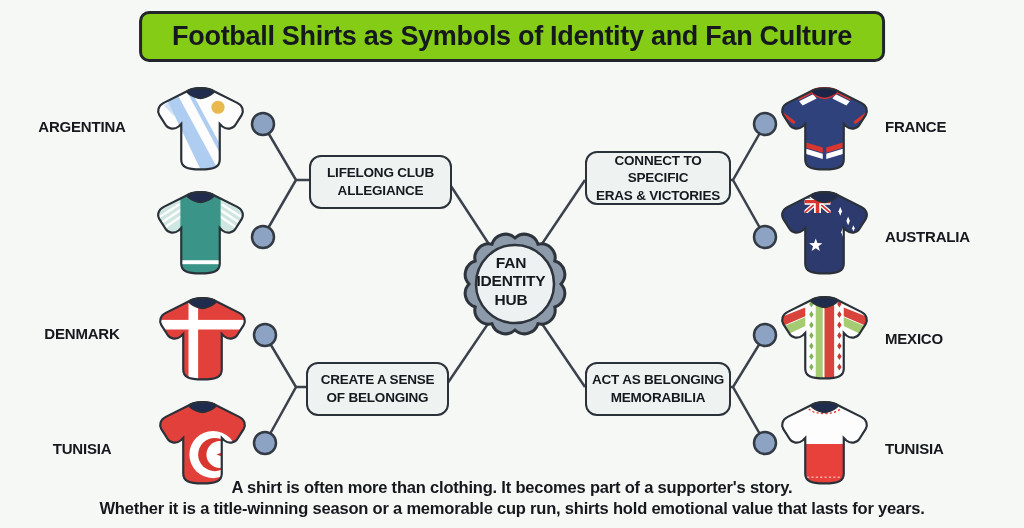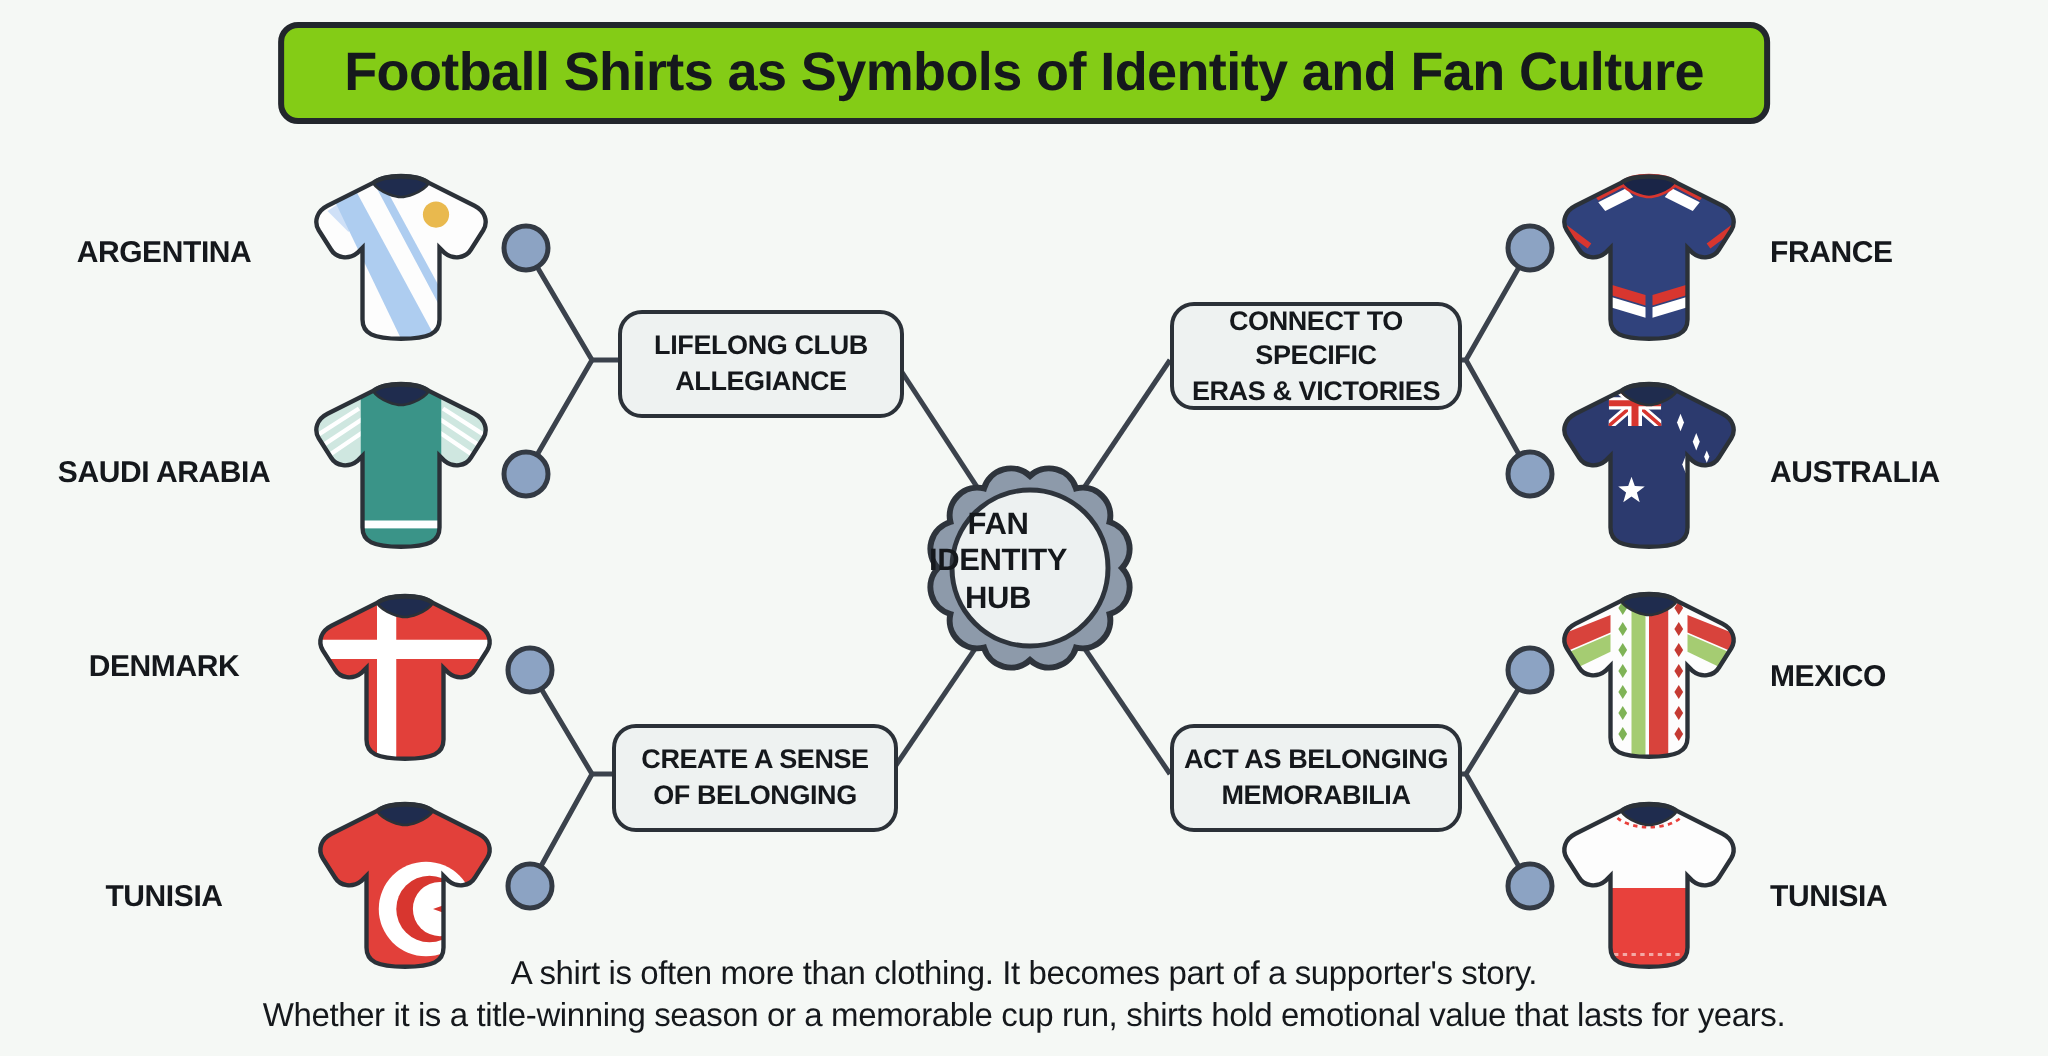--- a/index.html
+++ b/index.html
@@ -20,34 +20,34 @@
     padding:7px 30px;font-size:27px;font-weight:bold;white-space:nowrap;
     letter-spacing:-0.3px;z-index:3;
   }
   .node{
     position:absolute;z-index:3;display:flex;align-items:center;justify-content:center;
     background:var(--box-bg);border:2.5px solid var(--box-border);border-radius:12px;
     font-weight:bold;font-size:13.5px;text-align:center;line-height:1.3;
     white-space:pre-line;letter-spacing:-0.2px;
   }
   .hub-label{
-    position:absolute;left:444px;top:254px;width:110px;z-index:3;
+    position:absolute;left:456px;top:254px;width:110px;z-index:3;
     text-align:center;font-weight:bold;font-size:15.5px;line-height:1.18;
     white-space:pre-line;letter-spacing:-0.2px;
   }
   .shirt{position:absolute;z-index:2;}
   .country{
     position:absolute;z-index:3;font-weight:bold;font-size:15px;letter-spacing:-0.2px;
     white-space:nowrap;
   }
   .country.left{left:18px;width:128px;text-align:center;}
   .country.right{left:885px;width:130px;text-align:left;}
   .footer{
     position:absolute;left:0;width:1024px;text-align:center;z-index:3;
-    font-weight:normal;font-size:16.5px;letter-spacing:-0.2px;
+    font-weight:bold;font-size:16.5px;letter-spacing:-0.2px;
   }
 </style>
 </head>
 <body>
 
 <svg width="0" height="0" style="position:absolute">
   <defs>
     <clipPath id="teeClip">
       <path d="M44,6 C50,1 70,1 76,6 L102,19 C108,22 110,28 107,33 L100,44 C97,49 90,50 85,46 L82,43 L82,84 C82,92 76,95 60,95 C44,95 38,92 38,84 L38,43 L35,46 C30,50 23,49 20,44 L13,33 C10,28 12,22 18,19 Z"></path>
     </clipPath>
@@ -103,21 +103,20 @@
   <div class="node" style="left:306px;top:362px;width:139px;height:50px">CREATE A SENSE
 OF BELONGING</div>
   <div class="node" style="left:585px;top:362px;width:142px;height:50px">ACT AS BELONGING
 MEMORABILIA</div>
 
   <div class="hub-label">FAN
 IDENTITY
 HUB</div>
 
   <div class="country left" style="top:118px">ARGENTINA</div>
-  <div class="country left" style="top:228px">SAUDI ARABIA</div>
   <div class="country left" style="top:325px">DENMARK</div>
   <div class="country left" style="top:440px">TUNISIA</div>
   <div class="country right" style="top:118px">FRANCE</div>
   <div class="country right" style="top:228px">AUSTRALIA</div>
   <div class="country right" style="top:330px">MEXICO</div>
   <div class="country right" style="top:440px">TUNISIA</div>
 
   <svg class="shirt" style="left:148px;top:86px" width="105" height="88" viewBox="0 0 120 100">
     <g clip-path="url(#teeClip)">
       <rect x="0" y="0" width="120" height="100" fill="#fdfdfd"></rect>

